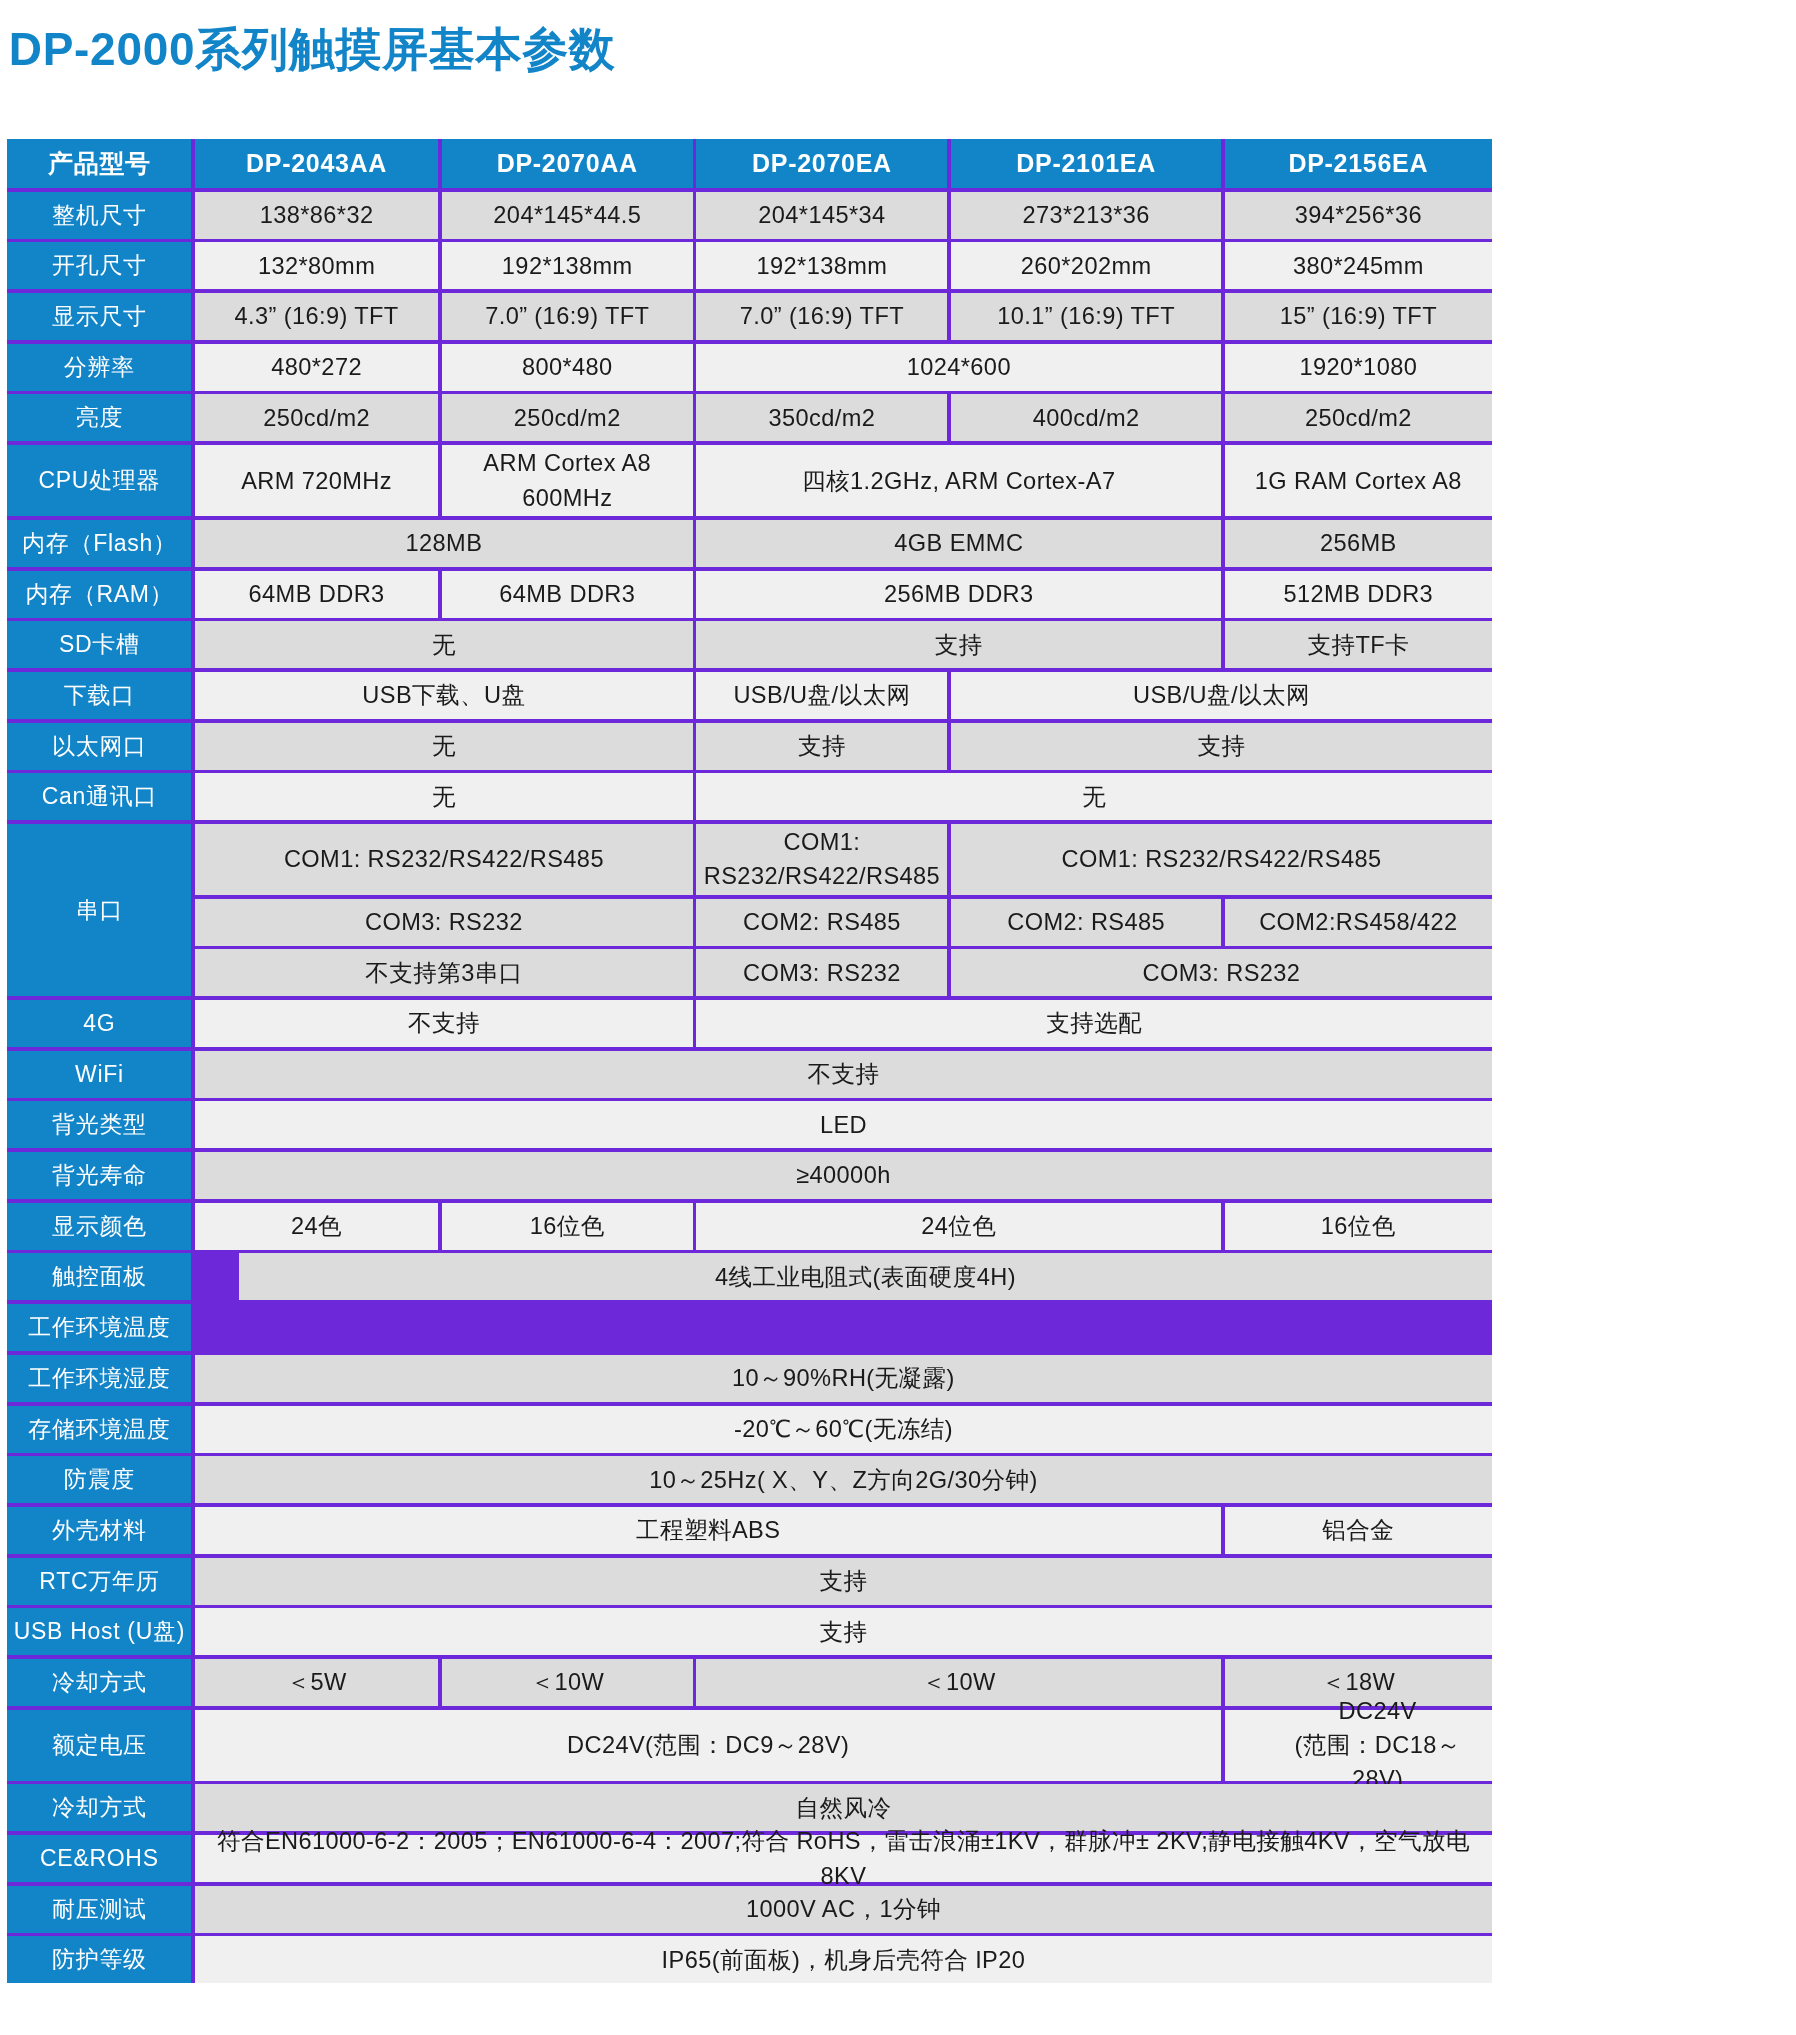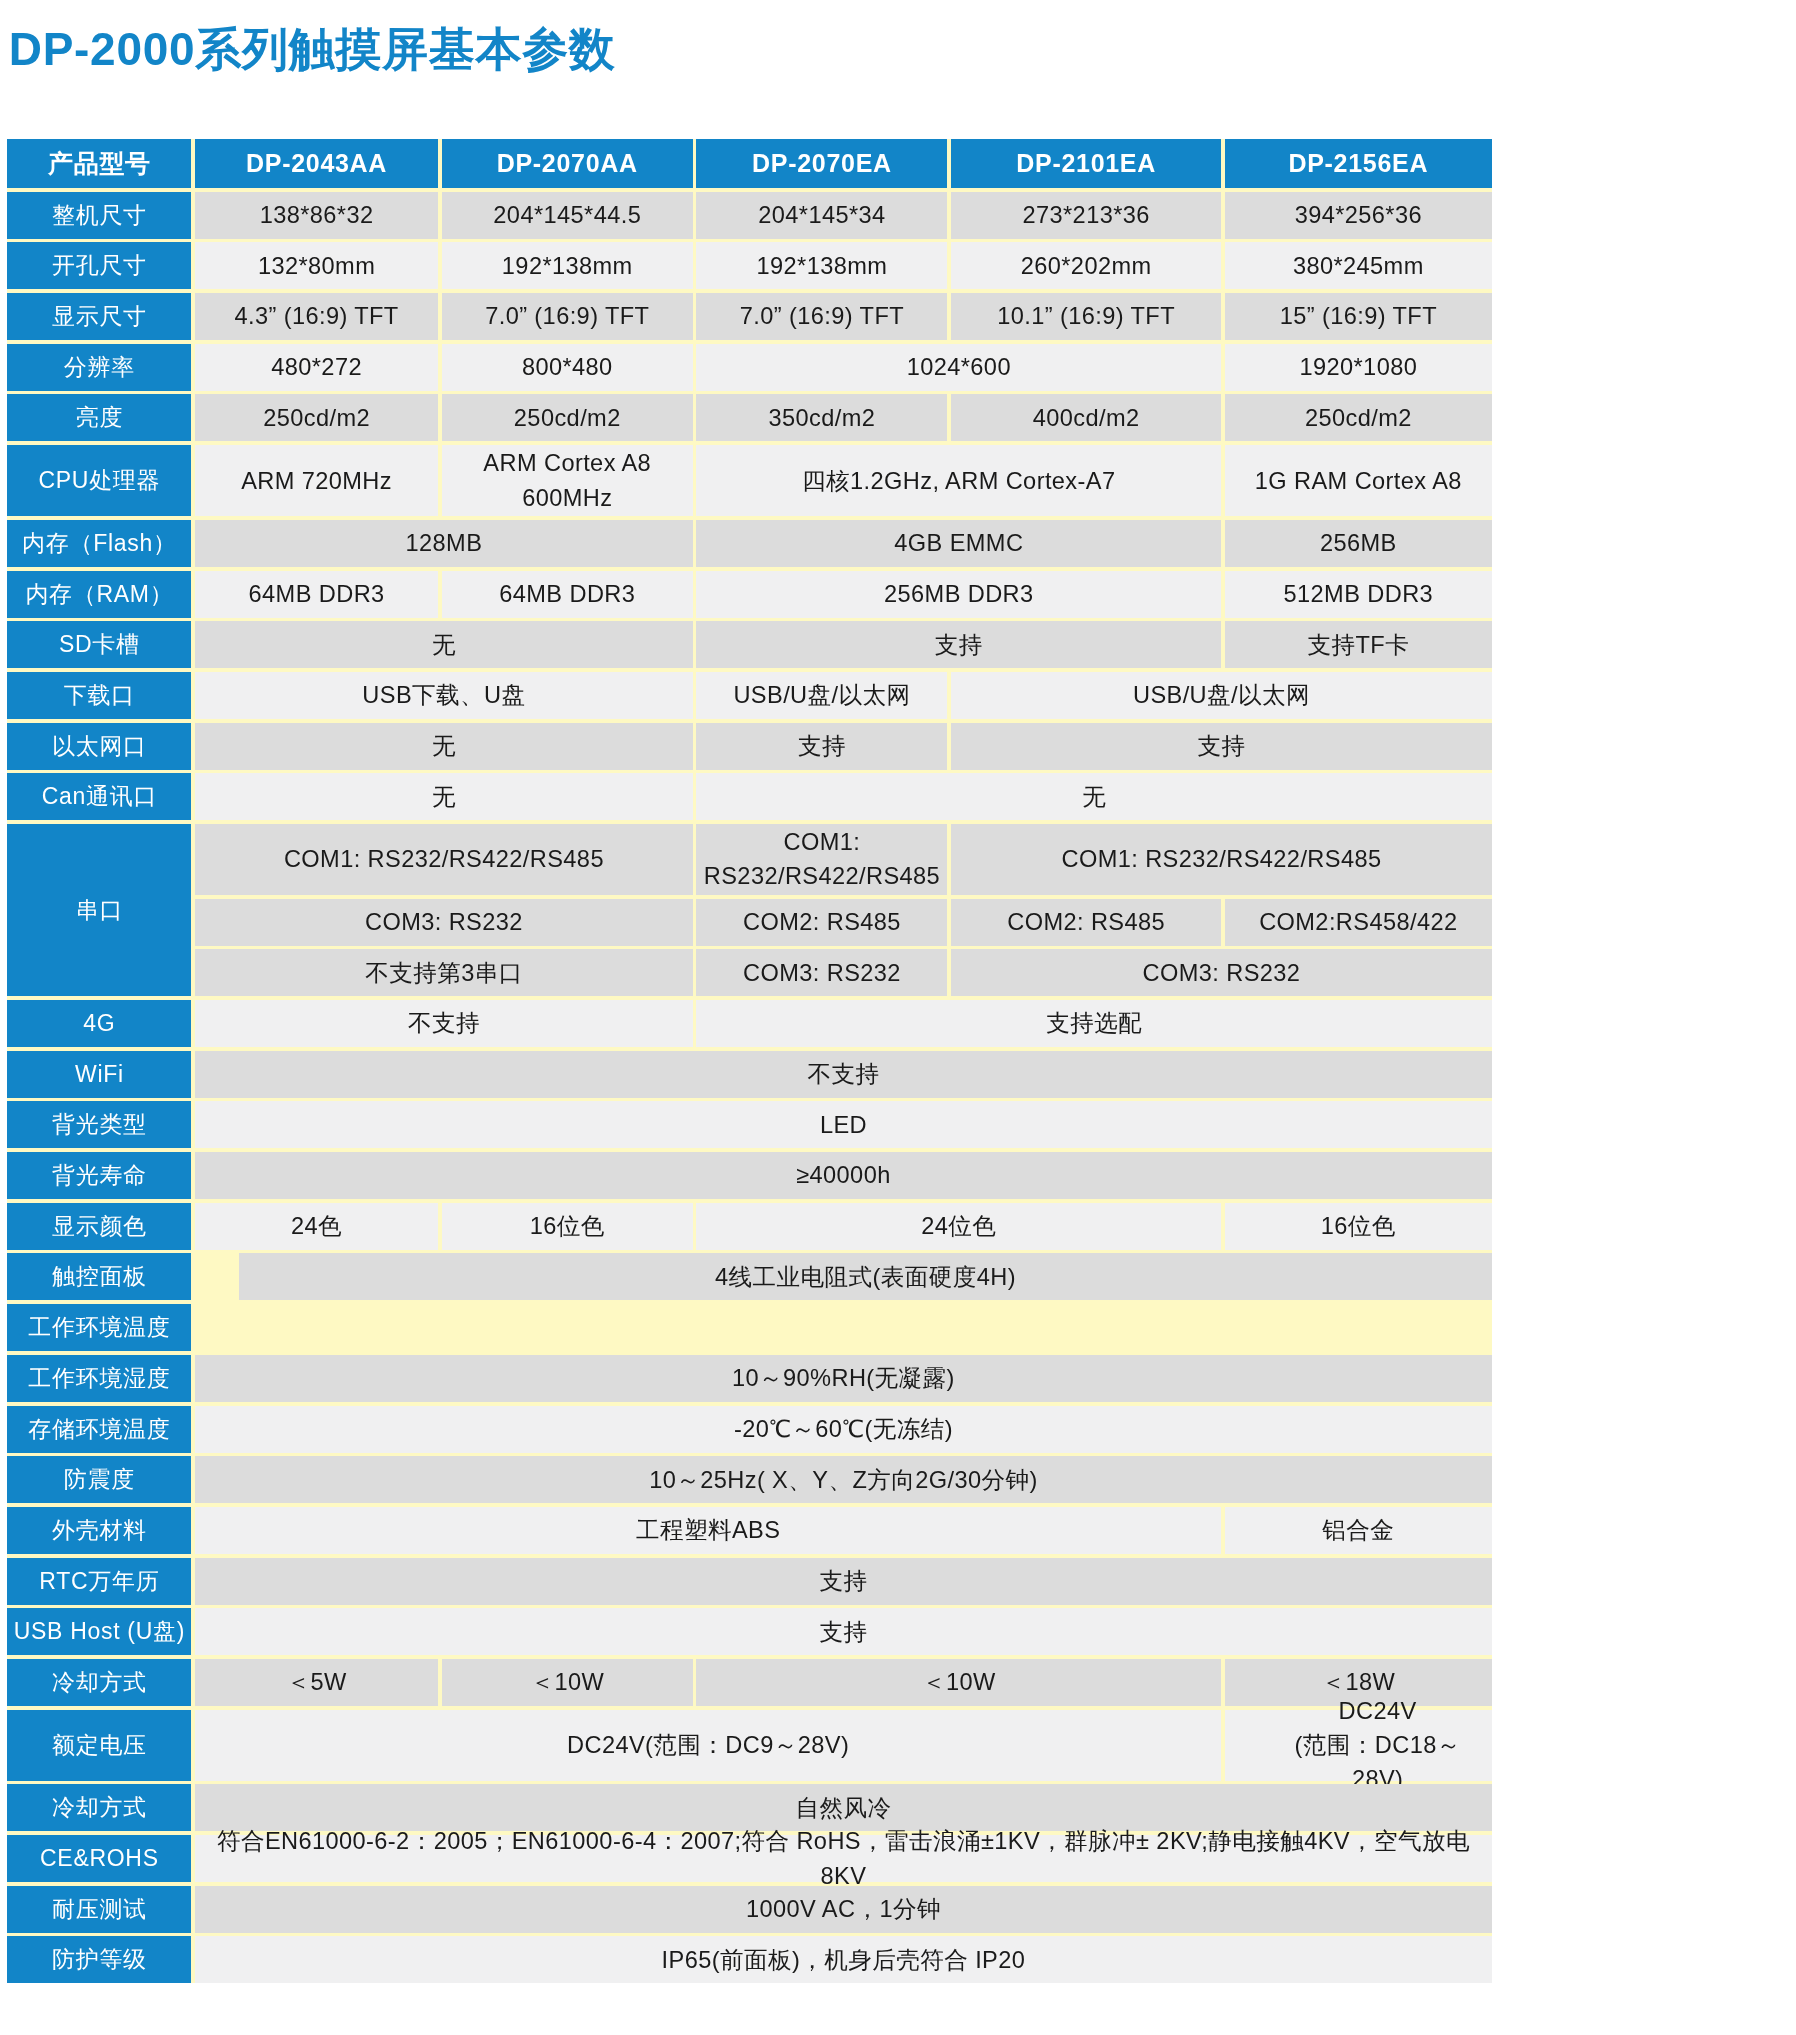--- a/index.html
+++ b/index.html
@@ -10,21 +10,21 @@
   .page-title{
     position:absolute;left:8.8px;top:19px;
     font-size:46px;font-weight:bold;color:var(--accent,#1285c8);
     letter-spacing:0.7px;
   }
   .spec-table{
     position:absolute;left:7.4px;top:139px;
     display:grid;
     grid-template-columns:184px 243px 251px 251px 270px 267px;
     column-gap:3.7px;row-gap:3.7px;
-    background:#fef9c3;
+    background:#6d28d9;
   }
   .cell{
     display:flex;align-items:center;justify-content:center;
     text-align:center;box-sizing:border-box;
   }
   .hdr{
     background:var(--accent,#1285c8);color:#ffffff;
     font-size:25px;font-weight:600;letter-spacing:0.7px;
   }
   .lab{

